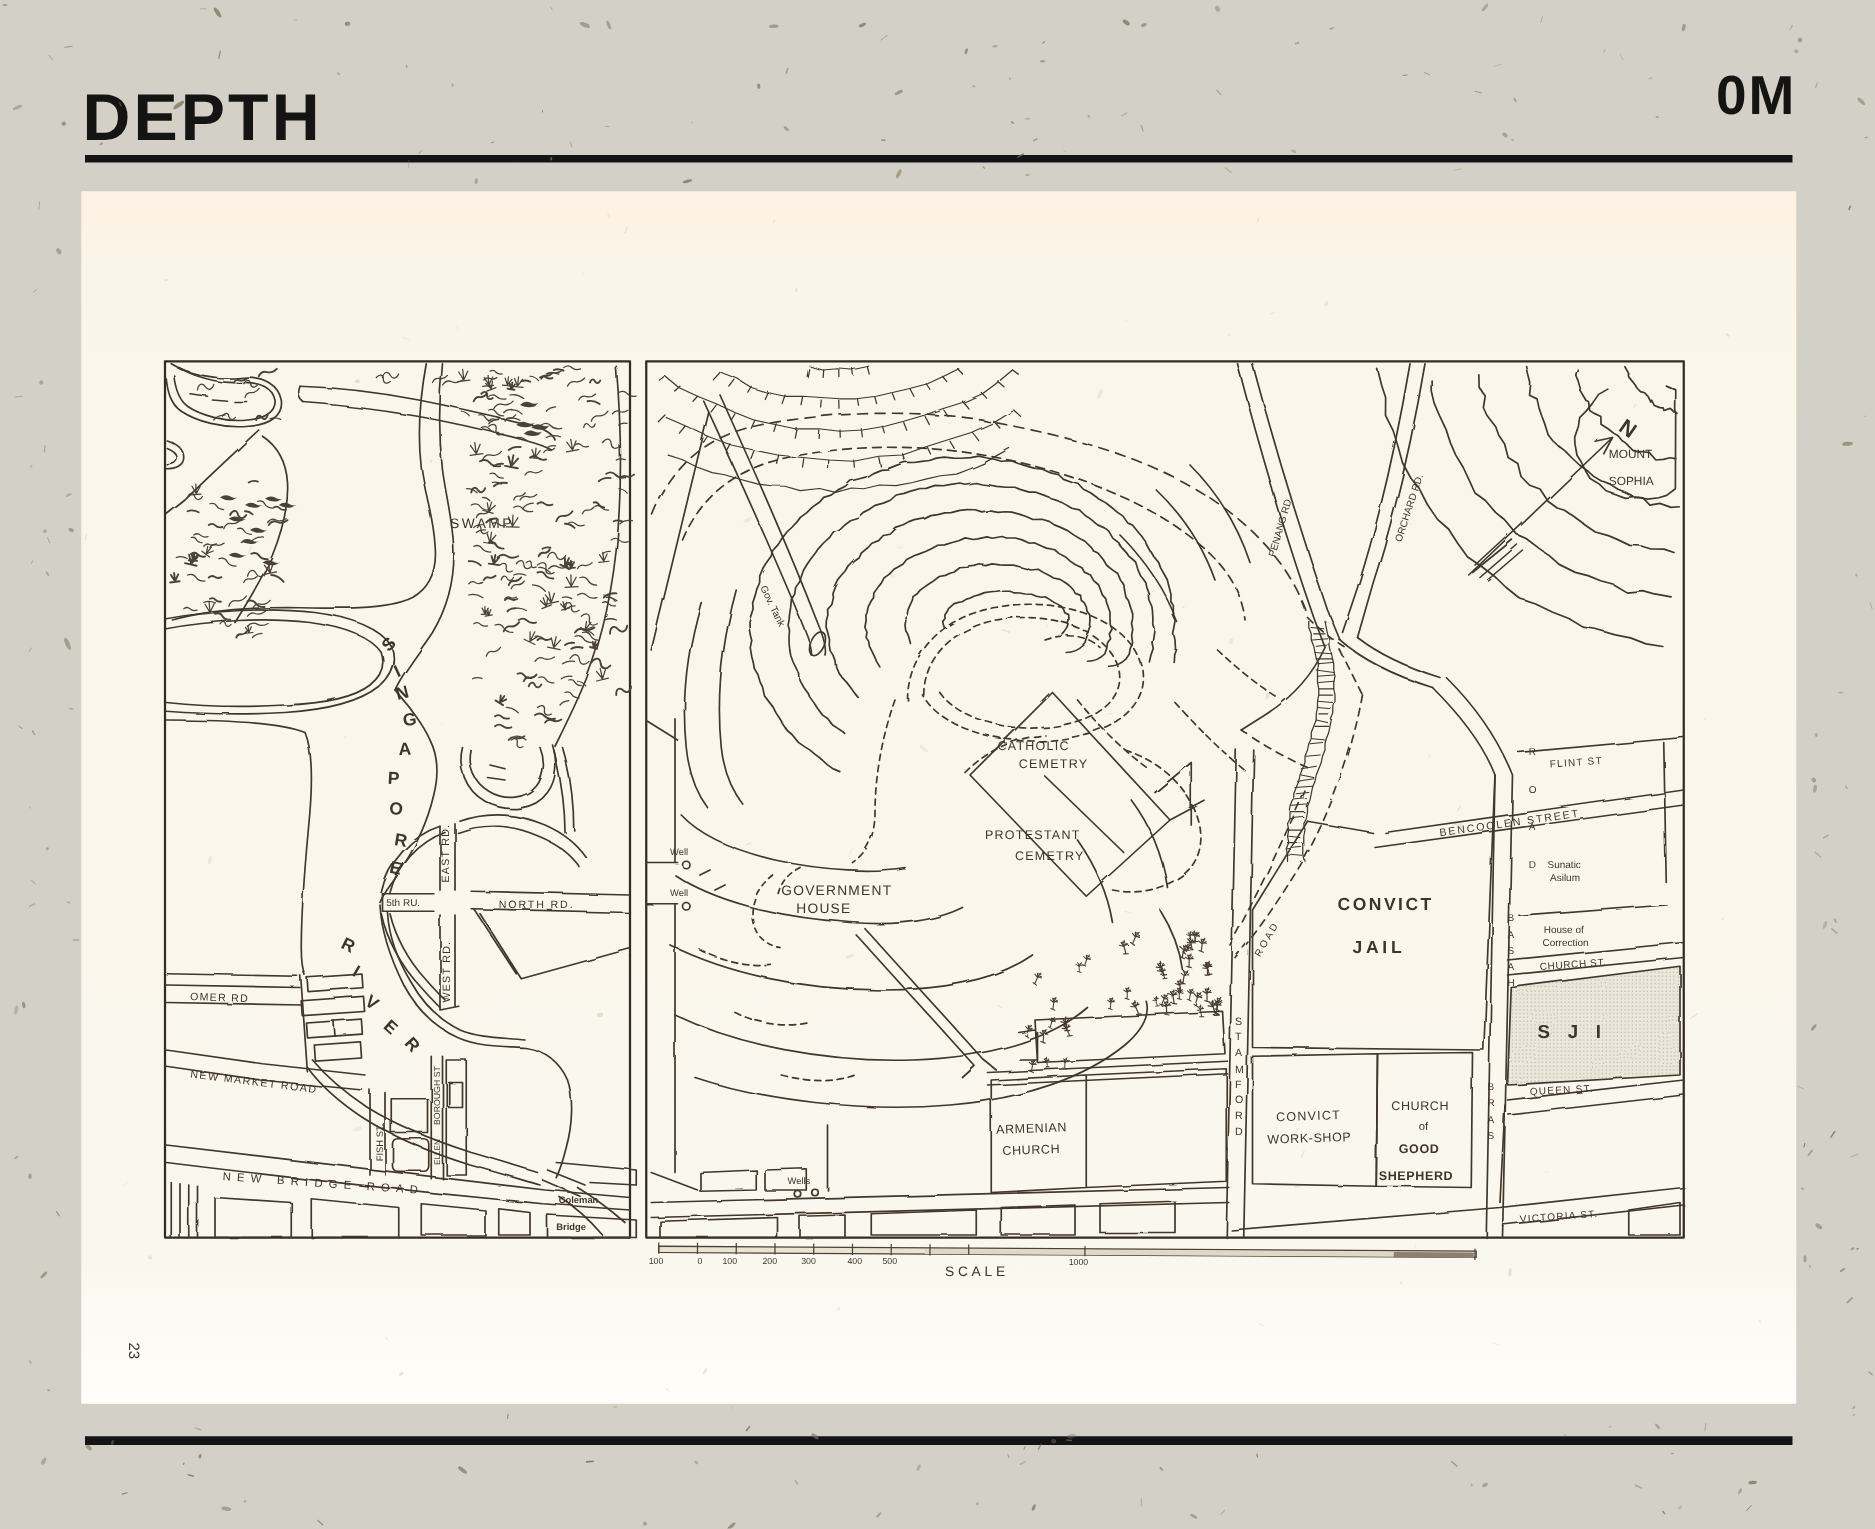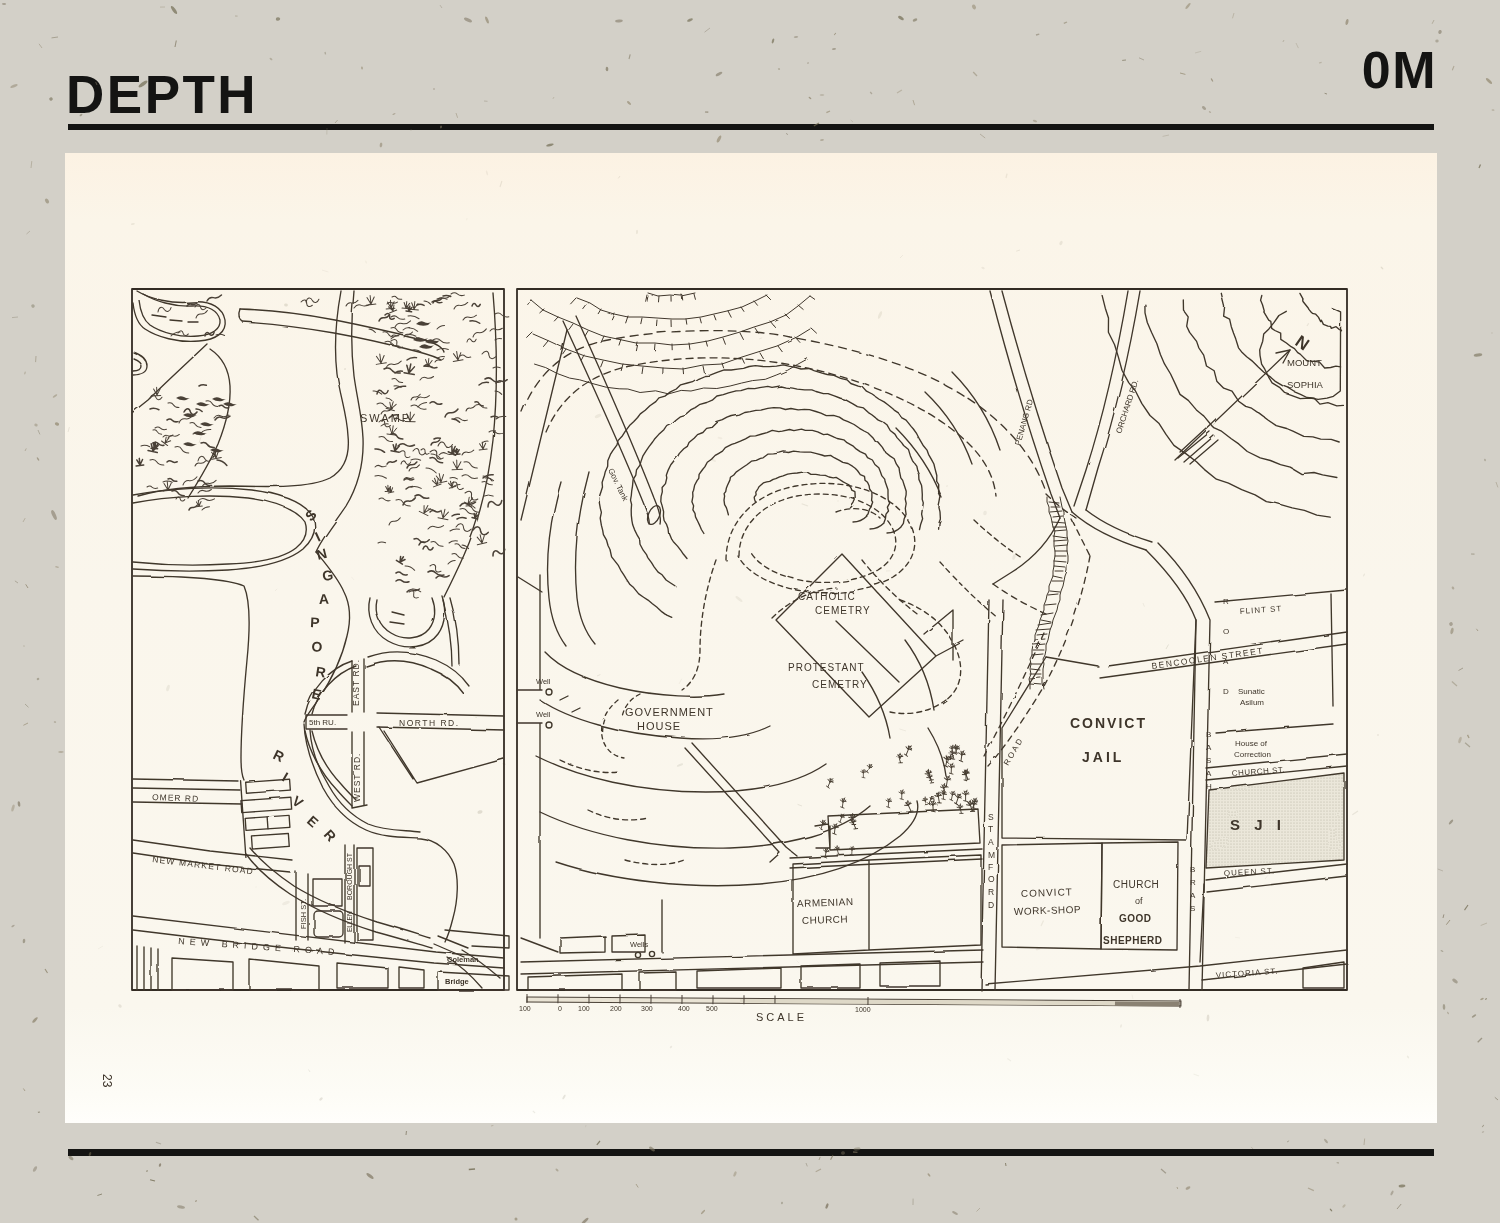--- a/index.html
+++ b/index.html
@@ -8,21 +8,21 @@
   #card{position:absolute;left:65px;top:153px;width:1372px;height:970px;
         background:linear-gradient(180deg,#fcf2e3 0%,#fbf5e9 7%,#faf6ec 45%,#faf7ee 88%,#fdfcf6 97%,#fffefb 100%);}
   .rule{position:absolute;background:#141413;}
   svg text{fill:#3e352a;font-family:"Liberation Sans",sans-serif;}
 </style>
 </head>
 <body>
 
 <div class="hdr" style="left:66px;top:64px;font-size:53px;letter-spacing:2.5px;">DEPTH</div>
 
-<div class="hdr" style="right:63px;top:40px;font-size:52px;">0M</div>
+<div class="hdr" style="right:63px;top:52px;font-size:44px;">0M</div>
 
 <div class="rule" style="left:68px;top:124px;width:1366px;height:6px;"></div>
 
 <div id="card"></div>
 
 <div class="rule" style="left:68px;top:1149px;width:1366px;height:7px;"></div>
 
 <svg width="1500" height="1223" viewBox="0 0 1500 1223" style="position:absolute;left:0;top:0;">
 <defs>
 <filter id="rgh" x="-4%" y="-4%" width="108%" height="108%">

